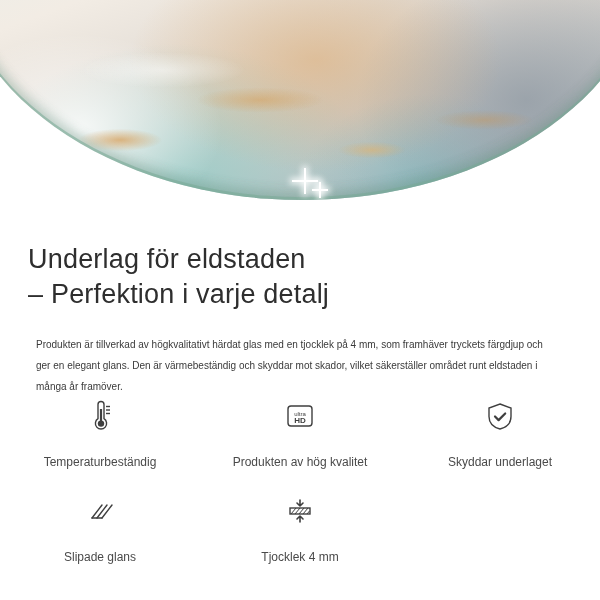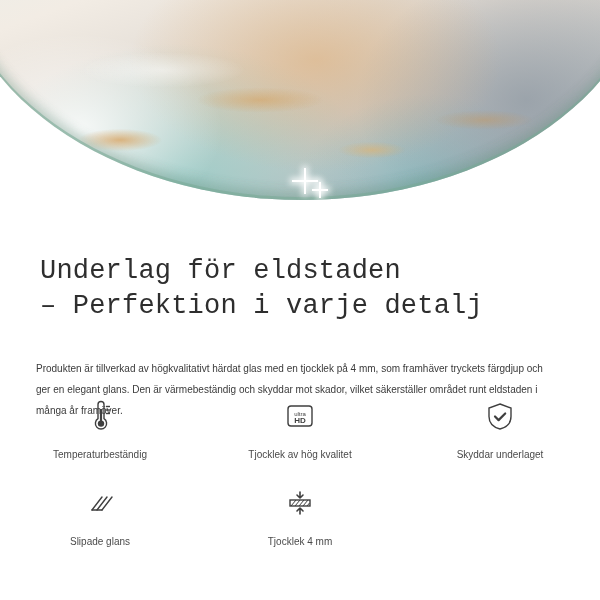--- a/index.html
+++ b/index.html
@@ -105,23 +105,23 @@
   .sparkle.s2::after { width: 16px; }
 
   
   .content {
     position: absolute;
     left: 0;
     top: 212px;
     width: 600px;
   }
   .headline {
-    margin: 16px;
+    margin: 4px;
     padding: 26px 36px 0 24px;
-    font-family: Liberation Mono, monospace;
+    font-family: Liberation Sans, sans-serif;
     font-weight: 400;
     font-size: 27px;
     line-height: 35px;
     color: #2e2e2e;
     letter-spacing: 0.2px;
   }
   .headline .line { display: block; }
   .body-copy {
     margin: 0;
     padding: 18px 46px 0 36px;
@@ -147,22 +147,22 @@
     justify-content: flex-start;
   }
   .feature-icon {
     width: 48px;
     height: 48px;
     display: flex;
     align-items: center;
     justify-content: center;
   }
   .feature-label {
-    margin-top: 8px;
-    font-size: 10px;
+    margin-top: 16px;
+    font-size: 12px;
     color: #4a4a4a;
     text-align: center;
     line-height: 13px;
   }
   svg { display: block; }
 </style>
 </head>
 <body>
 
 <div class="page">
@@ -199,21 +199,21 @@
     </div>
 
     <div class="feature">
       <span class="feature-icon">
         <svg width="40" height="40" viewBox="0 0 40 40">
           <rect x="8" y="10" width="24" height="20" rx="3" fill="none" stroke="#3f3f3f" stroke-width="1.4"></rect>
           <text x="20" y="19.5" text-anchor="middle" font-family="Liberation Sans, sans-serif" font-size="6" fill="#3f3f3f">ultra</text>
           <text x="20" y="27" text-anchor="middle" font-family="Liberation Sans, sans-serif" font-size="8" font-weight="bold" fill="#3f3f3f">HD</text>
         </svg>
       </span>
-      <span class="feature-label">Tjocklek av hög kvalitet</span>
+      <span class="feature-label">Produkten av hög kvalitet</span>
     </div>
 
     <div class="feature">
       <span class="feature-icon">
         <svg width="40" height="40" viewBox="0 0 40 40">
           <path d="M20 8l11 4v8.5c0 6.3-4.6 10.8-11 12.5-6.4-1.7-11-6.2-11-12.5V12l11-4z" fill="none" stroke="#3f3f3f" stroke-width="1.4"></path>
           <path d="M15 20.5l3.6 3.6 6.6-6.6" fill="none" stroke="#3f3f3f" stroke-width="2.2" stroke-linecap="round" stroke-linejoin="round"></path>
         </svg>
       </span>
       <span class="feature-label">Skyddar underlaget</span>

